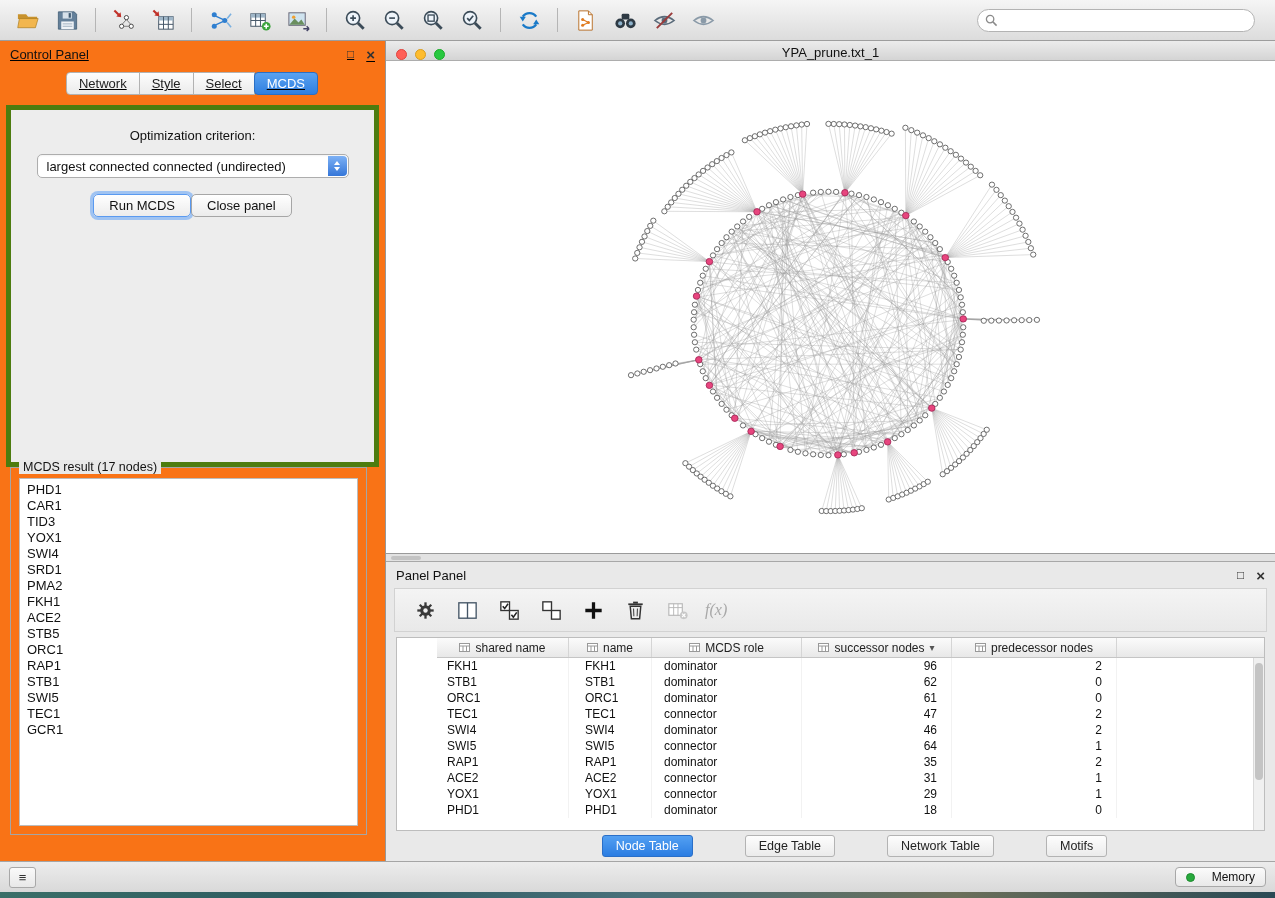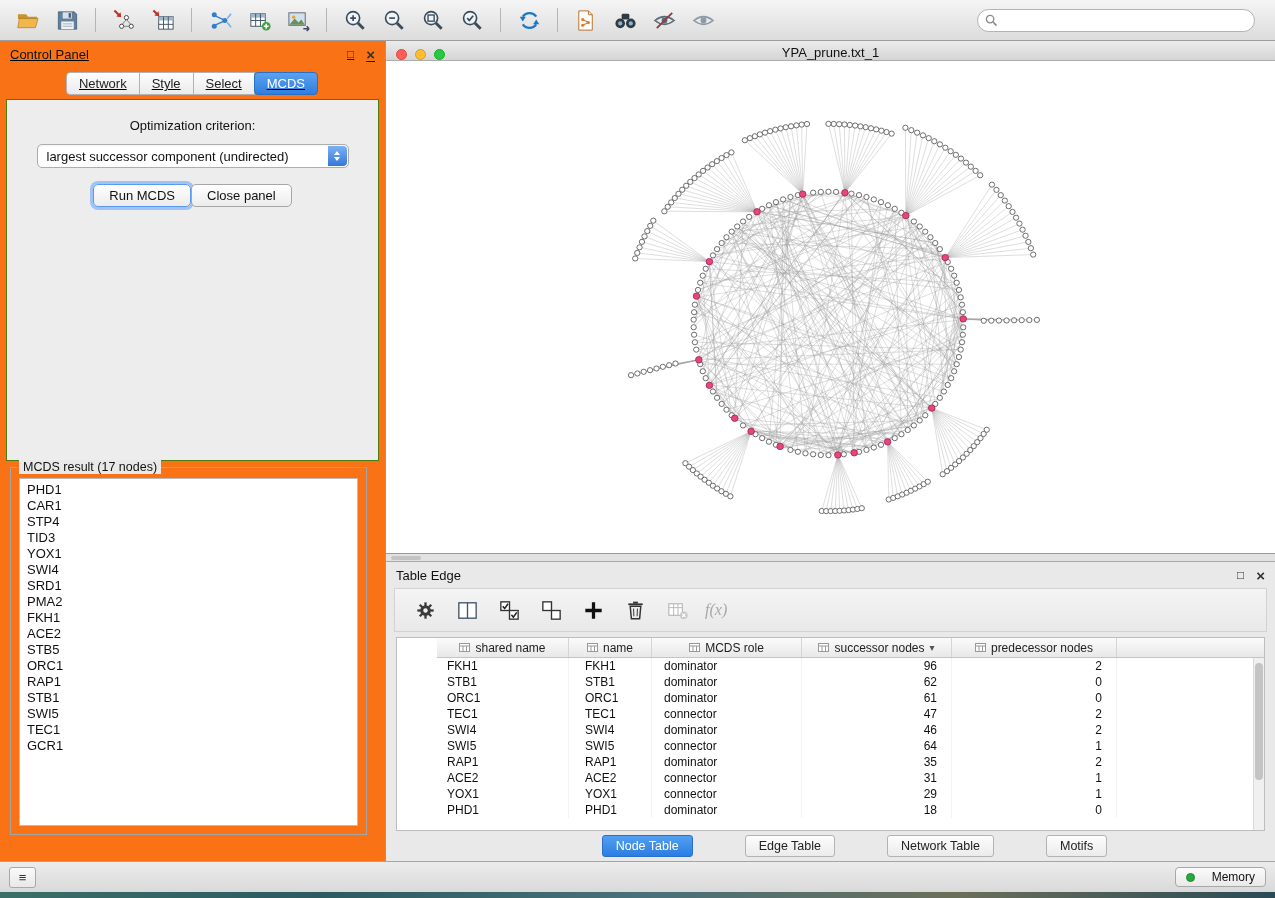--- a/index.html
+++ b/index.html
@@ -22,21 +22,21 @@
   
   .control-panel { width:386px; flex:none; border-right:1px solid #979797; background:#f97316; position:relative;text-decoration:underline; }
   .panel-header { height:26px; display:flex; align-items:center; padding:0 10px; font-size:13px; color:#111; flex:none; }
   .ph-icons { margin-left:auto; display:flex; gap:12px; align-items:center; }
   .ph-btn { font-size:12px; color:#333; line-height:1; cursor:default; }
   .ph-btn.close { font-size:15px; font-weight:bold; }
   .cp-tabs { display:flex; justify-content:center; margin-top:5px; }
   .cp-tab { font-size:13px; padding:3px 12px; border:1px solid #b2b2b2; background:linear-gradient(#fdfdfd,#ebebeb); color:#222; margin-left:-1px; font-family:"Liberation Sans",sans-serif; cursor:default; }
   .cp-tab:first-child { border-radius:4px 0 0 4px; }
   .cp-tab.active { background:linear-gradient(#5aa2f0,#2f7fe0); color:#fff; border-color:#2a6fc4; border-radius:4px; position:relative; z-index:1; }
-  .cp-body { position:absolute; left:6px; right:6px; top:58px; height:362px; background:#ededed; border:1px solid #4d7c0f; }
+  .cp-body { position:absolute; left:6px; right:6px; top:64px; height:362px; background:#ededed; border:5px solid #4d7c0f; }
   .opt-label { text-align:center; font-size:13px; color:#111; margin-top:18px; }
   .select-box { width:312px; height:24px; margin:11px auto 0; background:#fff; border:1px solid #adadad; border-radius:5px; display:flex; align-items:center; position:relative; font-size:13px; color:#111; padding-left:9px; box-shadow:inset 0 1px 2px rgba(0,0,0,.05); }
   .select-stepper { position:absolute; right:1px; top:1px; bottom:1px; width:19px; border-radius:0 4px 4px 0; background:linear-gradient(#7db1f5,#3576d8); display:flex; flex-direction:column; align-items:center; justify-content:center; }
   .select-stepper i { display:block; width:0; height:0; border-left:3.5px solid transparent; border-right:3.5px solid transparent; }
   .select-stepper .up { border-bottom:4.5px solid #fff; margin-bottom:2.5px; }
   .select-stepper .dn { border-top:4.5px solid #fff; }
   .btn-row { display:flex; justify-content:center; gap:0; margin-top:16px; }
   .push-btn { font-size:13px; padding:3px 15px; border:1px solid #a6a6a6; border-radius:5px; background:linear-gradient(#ffffff,#ececec); color:#111; font-family:"Liberation Sans",sans-serif; cursor:default; }
   .push-btn.focused { box-shadow:0 0 0 3px rgba(95,160,245,.55); border-color:#5a9af0; }
   .mcds-fieldset { position:absolute; left:10px; right:18px; top:426px; bottom:26px; border:1px solid #a5a5a5; }
@@ -257,37 +257,36 @@
       </div>
       <div class="cp-tabs">
           <button class="cp-tab">Network</button>
           <button class="cp-tab">Style</button>
           <button class="cp-tab">Select</button>
           <button class="cp-tab active">MCDS</button>
         </div>
       <div class="cp-body">
         <div class="opt-label">Optimization criterion:</div>
         <div class="select-box">
-          <span>largest successor component (undirected)</span>
+          <span>largest connected connected (undirected)</span>
           <span class="select-stepper">
               <i class="up"></i>
               <i class="dn"></i>
             </span>
         </div>
         <div class="btn-row">
           <button class="push-btn focused">Run MCDS</button>
           <button class="push-btn">Close panel</button>
         </div>
       </div>
       <div class="mcds-fieldset">
         <span class="mcds-legend">MCDS result (17 nodes)</span>
         <div class="mcds-list">
             <div class="mcds-item">PHD1</div>
             <div class="mcds-item">CAR1</div>
-            <div class="mcds-item">STP4</div>
             <div class="mcds-item">TID3</div>
             <div class="mcds-item">YOX1</div>
             <div class="mcds-item">SWI4</div>
             <div class="mcds-item">SRD1</div>
             <div class="mcds-item">PMA2</div>
             <div class="mcds-item">FKH1</div>
             <div class="mcds-item">ACE2</div>
             <div class="mcds-item">STB5</div>
             <div class="mcds-item">ORC1</div>
             <div class="mcds-item">RAP1</div>
@@ -566,21 +565,21 @@
             </svg>
         </div>
       </div>
 
       <div class="splitter">
         <div class="splitter-grip"></div>
       </div>
 
       <div class="table-panel">
         <div class="panel-header">
-          <span>Table Edge</span>
+          <span>Panel Panel</span>
           <span class="ph-icons">
             <span class="ph-btn">□</span>
             <span class="ph-btn close">×</span>
           </span>
         </div>
         <div class="tp-toolbar">
           <button class="ttbtn">
             <svg viewBox="0 0 26 26">
               <g stroke="#3a3a3a" stroke-width="2.4">
                   <line x1="13" y1="4.5" x2="13" y2="21.5"></line>

